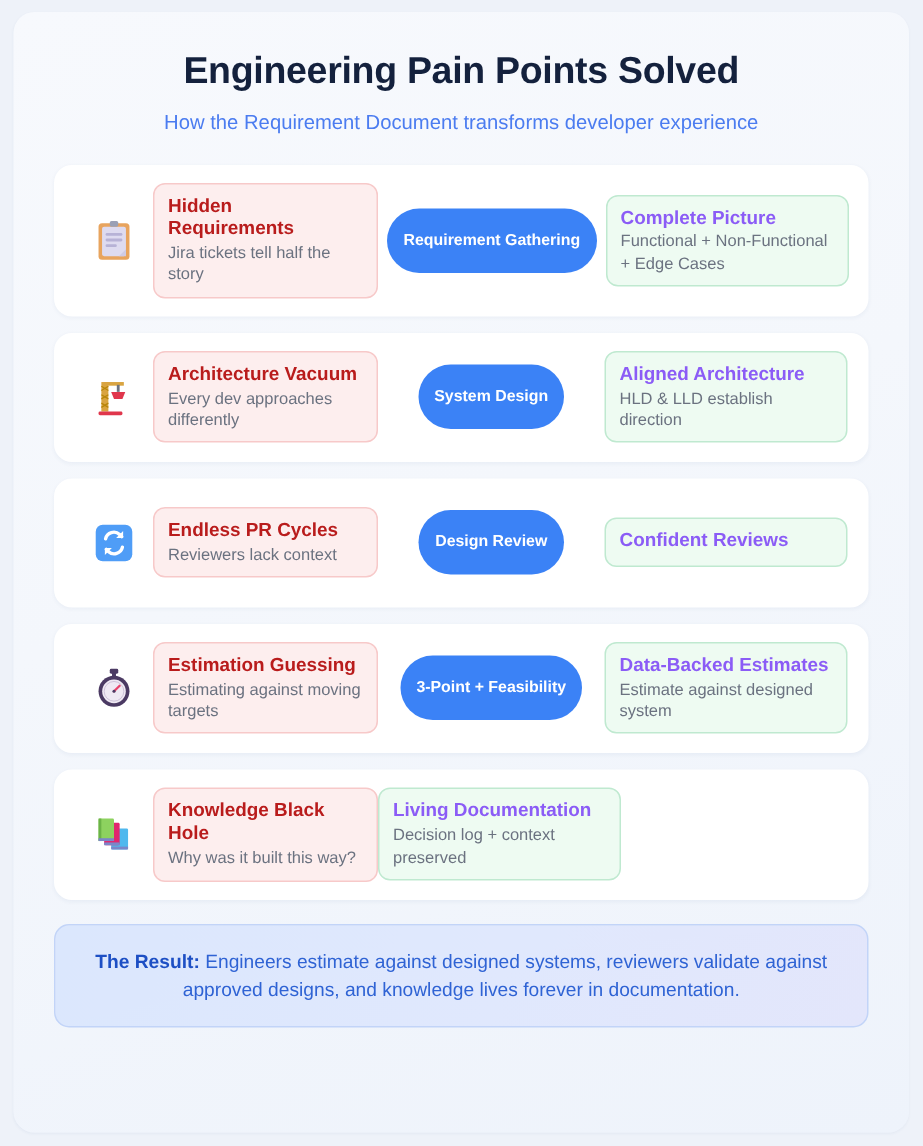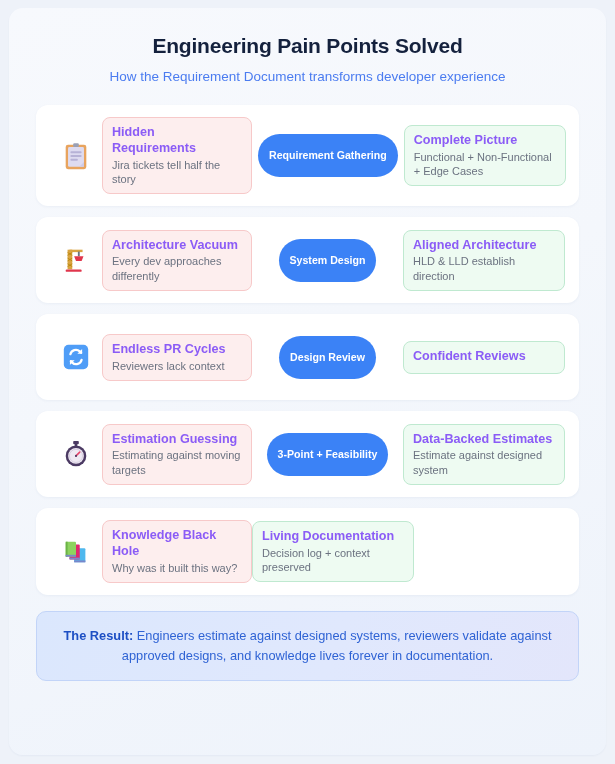--- a/index.html
+++ b/index.html
@@ -31,21 +31,21 @@
     padding: 26px 27px 20px 27px;
     box-shadow: 0 1px 2px rgba(40,70,130,0.05);
   }
 
   
   .header {
     text-align: center;
     margin-bottom: 20px;
   }
   .title {
-    font-size: 21px;
+    font-size: 25px;
     font-weight: bold;
     color: #14213d;
     letter-spacing: -0.2px;
     margin: 0 0 12px 0;
     line-height: 1.1;
   }
   .subtitle {
     font-size: 13.5px;
     color: #4b7cf0;
     margin: 0;
@@ -82,21 +82,21 @@
     flex: 0 0 150px;
     background: #fdeeee;
     border: 1px solid #f7c9c9;
     border-radius: 8px;
     padding: 7px 9px;
     box-sizing: border-box;
   }
   .problem-title {
     font-size: 12.6px;
     font-weight: bold;
-    color: #8b5cf6;
+    color: #b91c1c;
     line-height: 1.25;
     margin-bottom: 1px;
   }
   .problem-desc {
     font-size: 11px;
     color: #6b7280;
     line-height: 1.3;
   }
 
   .pill-cell {

